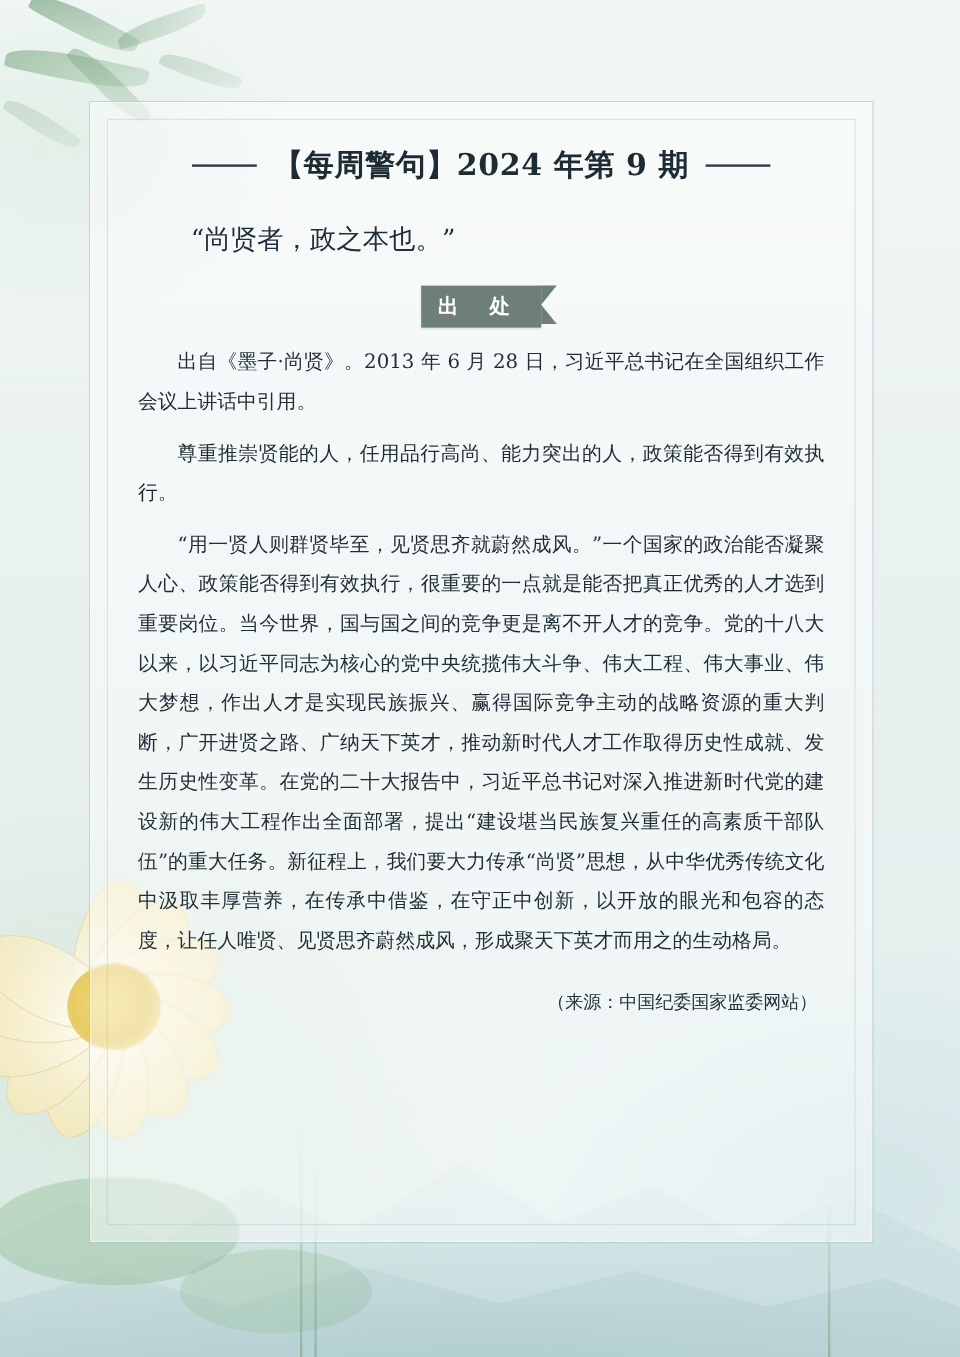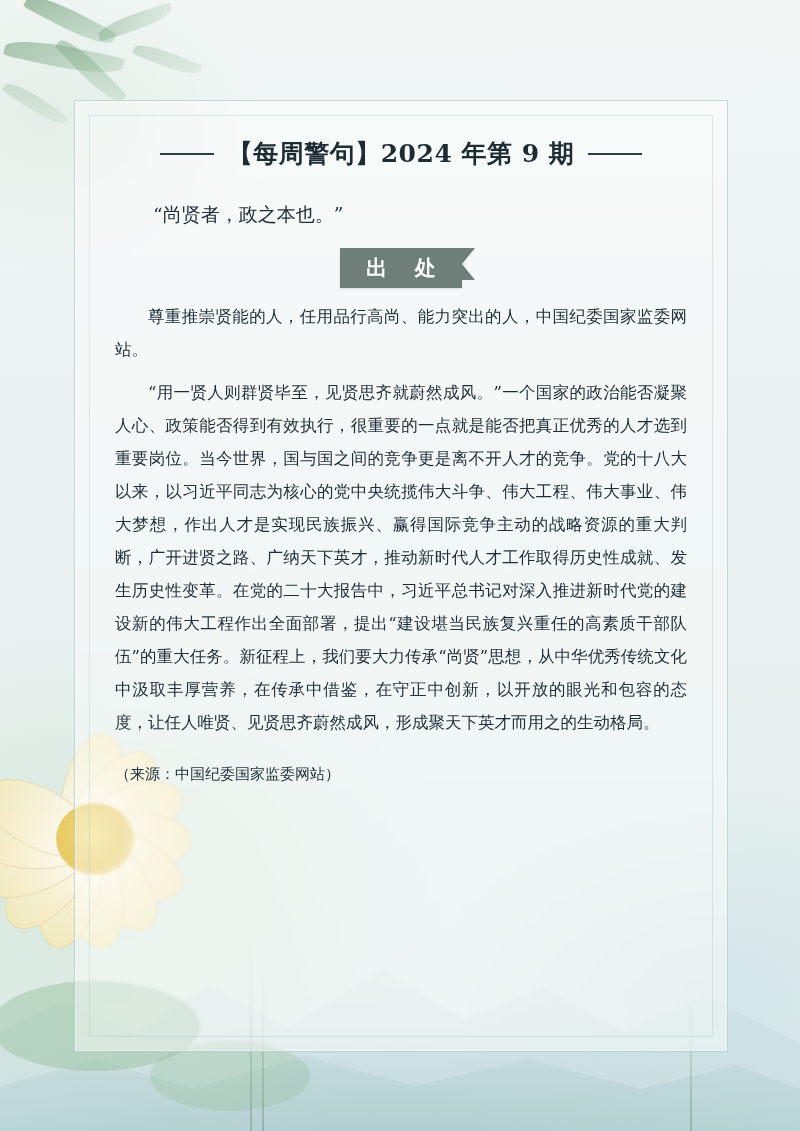--- a/index.html
+++ b/index.html
@@ -101,21 +101,21 @@
     position: absolute;
     width: 2px;
     background: linear-gradient(to top, rgba(120,160,130,0.55), rgba(120,160,130,0));
     pointer-events: none;
   }
 
   
   .card {
     position: absolute;
     left: 74px;
-    top: 100px;
+    top: 84px;
     width: 652px;
     height: 950px;
     background: rgba(255,255,255,0.46);
     border: 1px solid rgba(150,185,185,0.55);
     box-shadow: 0 0 0 1px rgba(255,255,255,0.35) inset;
     backdrop-filter: blur(1px);
   }
   .card-inner-rule {
     position: absolute;
     left: 14px; right: 14px; top: 14px; bottom: 14px;
@@ -146,40 +146,40 @@
     font-family: "DejaVu Serif", "Liberation Serif", serif;
     font-size: 25px;
     font-weight: bold;
     letter-spacing: 0.5px;
     color: #1d2b33;
     white-space: nowrap;
   }
 
   
   .quote-line {
-    font-size: 19px;
+    font-size: 22px;
     color: #20303a;
     text-indent: 2em;
     line-height: 1.9;
   }
 
   
   .section-banner {
     display: flex;
     justify-content: center;
     margin: 16px 0 12px 0;
   }
   .banner {
     position: relative;
     background: #6d7f78;
     color: #ffffff;
-    font-size: 21px;
+    font-size: 17px;
     font-weight: bold;
     letter-spacing: 10px;
-    padding: 6px 16px 6px 26px;
+    padding: 6px 16px 6px 14px;
     text-indent: 0;
     box-shadow: 0 1px 2px rgba(0,0,0,0.12);
   }
   .banner .ribbon {
     position: absolute;
     right: -13px;
     top: 0;
     width: 0;
     height: 0;
     border-top: 16px solid #6d7f78;
@@ -202,20 +202,21 @@
     font-size: 16.5px;
     line-height: 2.0;
     color: #1f2d36;
     text-indent: 2em;
     text-align: justify;
     margin: 6px 0 10px 0;
   }
 
   .source {
     margin-top: 26px;
+    text-align: right;
     font-size: 15px;
     color: #22323c;
     padding-right: 6px;
   }
 </style>
 </head>
 <body>
 
 <div class="page">
 
@@ -259,22 +260,23 @@
         <span class="title-dash"></span>
         <span class="title-text">【每周警句】2024 年第 9 期</span>
         <span class="title-dash"></span>
       </div>
 
       <div class="quote-line">“尚贤者，政之本也。”</div>
 
       <div class="section-banner">
         <div class="banner">出 处<span class="ribbon"></span><span class="ribbon-notch"></span></div>
       </div>
-
-      <div class="para">尊重推崇贤能的人，任用品行高尚、能力突出的人，中国纪委国家监委网站。</div>
+      <div class="para">出自《墨子·尚贤》。2013 年 6 月 28 日，习近平总书记在全国组织工作会议上讲话中引用。</div>
+
+      <div class="para">尊重推崇贤能的人，任用品行高尚、能力突出的人，政策能否得到有效执行。</div>
 
       <div class="para">“用一贤人则群贤毕至，见贤思齐就蔚然成风。”一个国家的政治能否凝聚人心、政策能否得到有效执行，很重要的一点就是能否把真正优秀的人才选到重要岗位。当今世界，国与国之间的竞争更是离不开人才的竞争。党的十八大以来，以习近平同志为核心的党中央统揽伟大斗争、伟大工程、伟大事业、伟大梦想，作出人才是实现民族振兴、赢得国际竞争主动的战略资源的重大判断，广开进贤之路、广纳天下英才，推动新时代人才工作取得历史性成就、发生历史性变革。在党的二十大报告中，习近平总书记对深入推进新时代党的建设新的伟大工程作出全面部署，提出“建设堪当民族复兴重任的高素质干部队伍”的重大任务。新征程上，我们要大力传承“尚贤”思想，从中华优秀传统文化中汲取丰厚营养，在传承中借鉴，在守正中创新，以开放的眼光和包容的态度，让任人唯贤、见贤思齐蔚然成风，形成聚天下英才而用之的生动格局。</div>
 
       <div class="source">（来源：中国纪委国家监委网站）</div>
 
     </div>
   </div>
 </div>
 
 </body></html>

